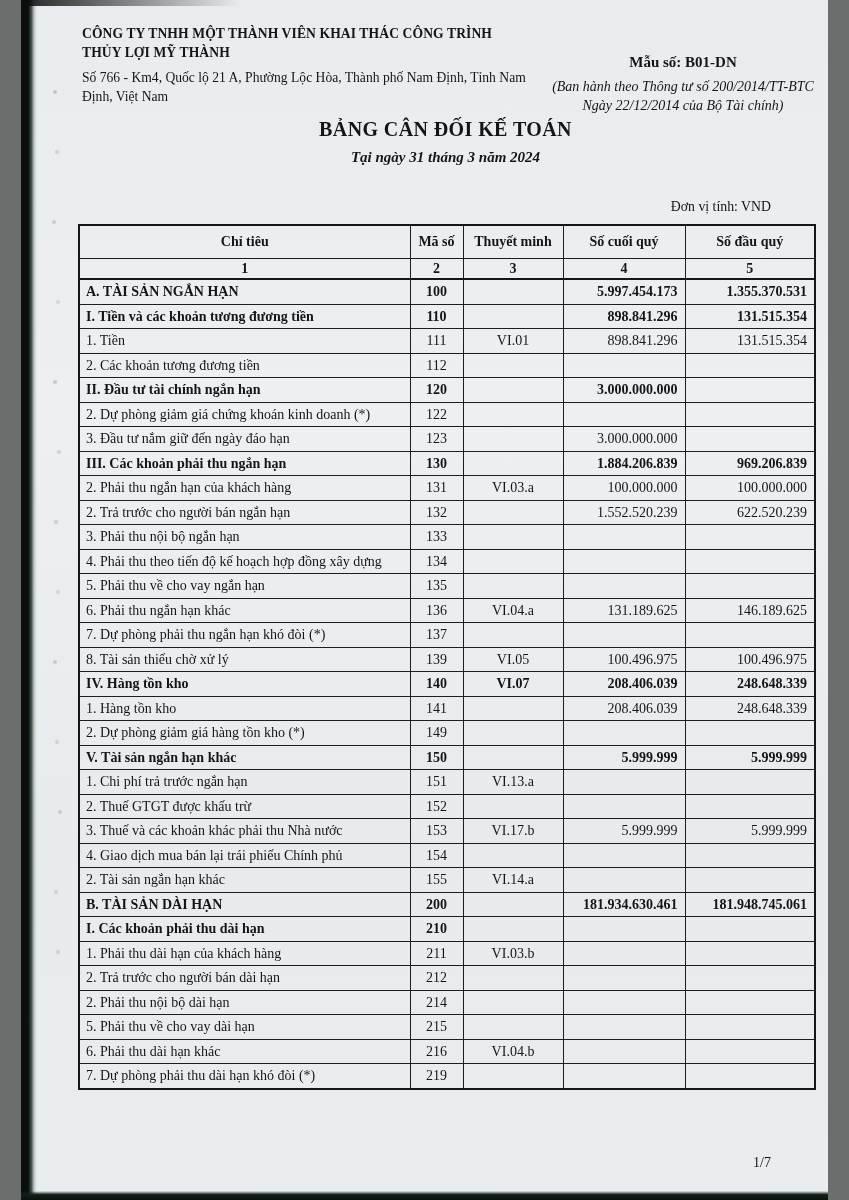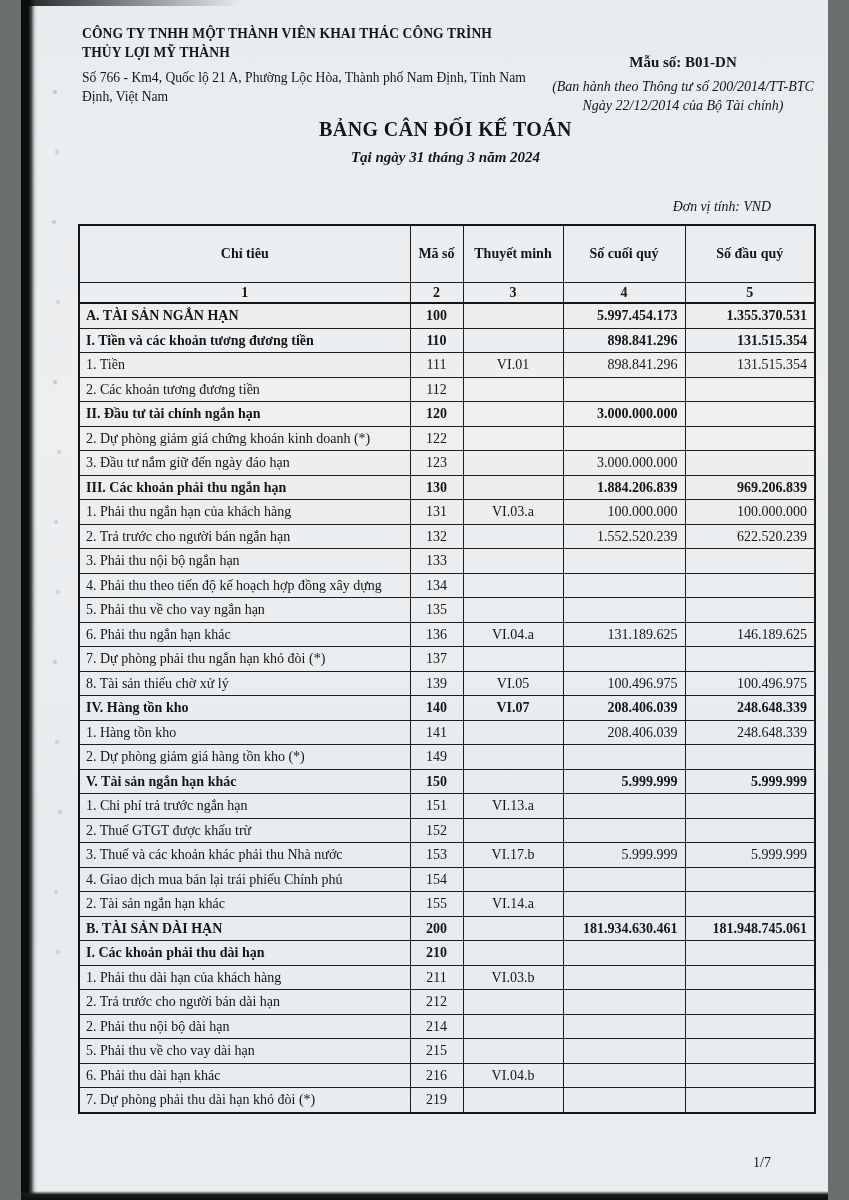--- a/index.html
+++ b/index.html
@@ -57,42 +57,42 @@
     position:absolute;left:512px;top:30px;width:300px;text-align:center;
   }
   .form-number{font-weight:bold;font-size:15px;margin-top:24px;}
   .form-note{font-style:italic;font-size:14px;line-height:1.35;margin-top:7px;}
   
   .title-block{position:absolute;left:0;top:118px;width:849px;text-align:center;}
   .report-title{font-weight:bold;font-size:20px;letter-spacing:.4px;}
   .report-date{font-weight:bold;font-style:italic;font-size:15px;margin-top:8px;}
   .unit-line{
     position:absolute;right:57px;top:199px;
-    font-style:italic;font-size:13.8px;
+    font-size:13.8px;
   }
   
   .bs-table{
     position:absolute;left:57px;top:224px;width:736px;
     border-collapse:collapse;table-layout:fixed;
     font-size:14px;
   }
   .bs-table col.c-label{width:331px;}
   .bs-table col.c-code{width:53px;}
   .bs-table col.c-note{width:100px;}
   .bs-table col.c-end{width:122px;}
   .bs-table col.c-start{width:130px;}
   .bs-table th,.bs-table td{
     border:1.4px solid #1d1d1d;
     padding:4px 6px;
     line-height:15.5px;
     vertical-align:middle;
     overflow:hidden;
   }
   .bs-table{border:2.2px solid #161616;}
-  .bs-table thead th{font-weight:bold;text-align:center;padding:20px 4px;}
+  .bs-table thead th{font-weight:bold;text-align:center;padding:8px 4px;}
   .bs-table thead tr.col-index th{padding:2px 4px;border-bottom:2.2px solid #161616;}
   .bs-table td.cell-label{text-align:left;}
   .bs-table td.cell-code,.bs-table td.cell-note{text-align:center;}
   .bs-table td.cell-end,.bs-table td.cell-start{text-align:right;padding-right:7px;}
   .bs-table tr.bold td{font-weight:bold;}
   .page-number{
     position:absolute;right:57px;top:1155px;
     font-size:14px;
   }
 </style>
@@ -201,21 +201,21 @@
           <td class="cell-start"></td>
         </tr>
         <tr class="bold">
           <td class="cell-label">III. Các khoản phải thu ngắn hạn</td>
           <td class="cell-code">130</td>
           <td class="cell-note"></td>
           <td class="cell-end">1.884.206.839</td>
           <td class="cell-start">969.206.839</td>
         </tr>
         <tr>
-          <td class="cell-label">1. Phải thu ngắn hạn của khách hàng</td>
+          <td class="cell-label">2. Phải thu ngắn hạn của khách hàng</td>
           <td class="cell-code">131</td>
           <td class="cell-note">VI.03.a</td>
           <td class="cell-end">100.000.000</td>
           <td class="cell-start">100.000.000</td>
         </tr>
         <tr>
           <td class="cell-label">2. Trả trước cho người bán ngắn hạn</td>
           <td class="cell-code">132</td>
           <td class="cell-note"></td>
           <td class="cell-end">1.552.520.239</td>

